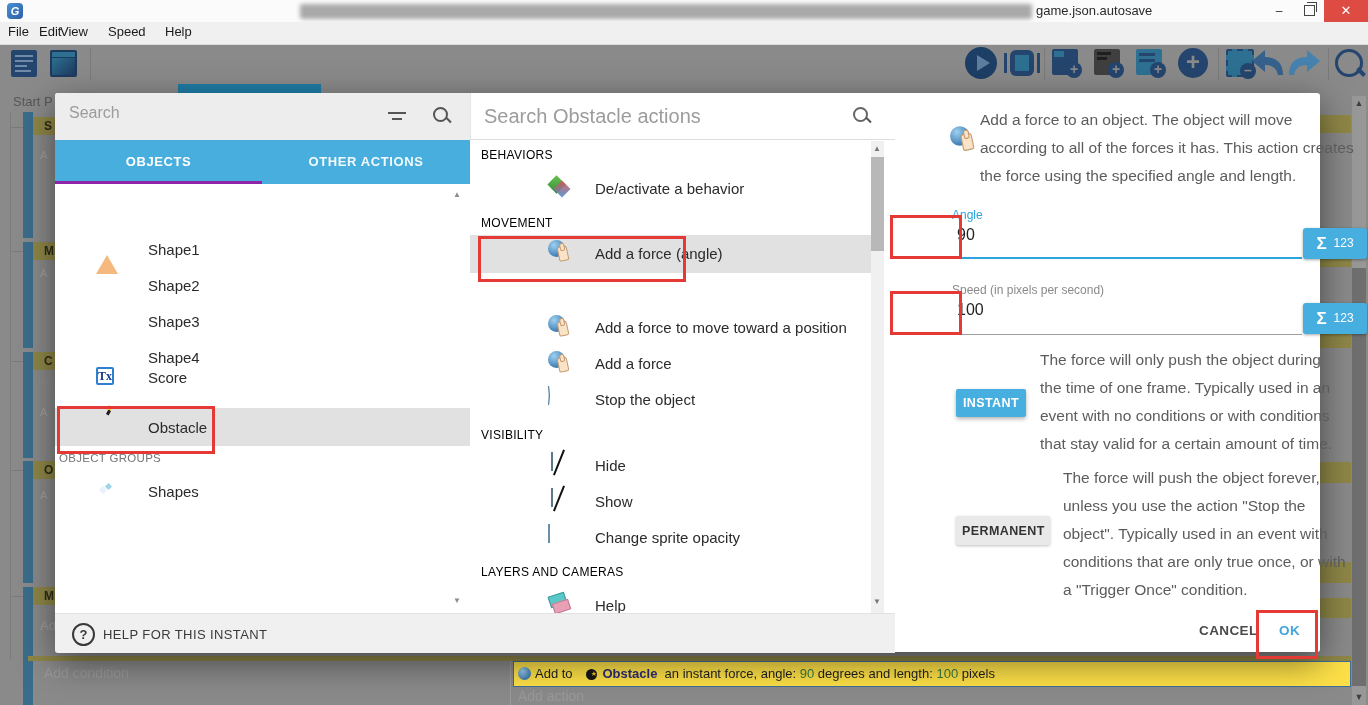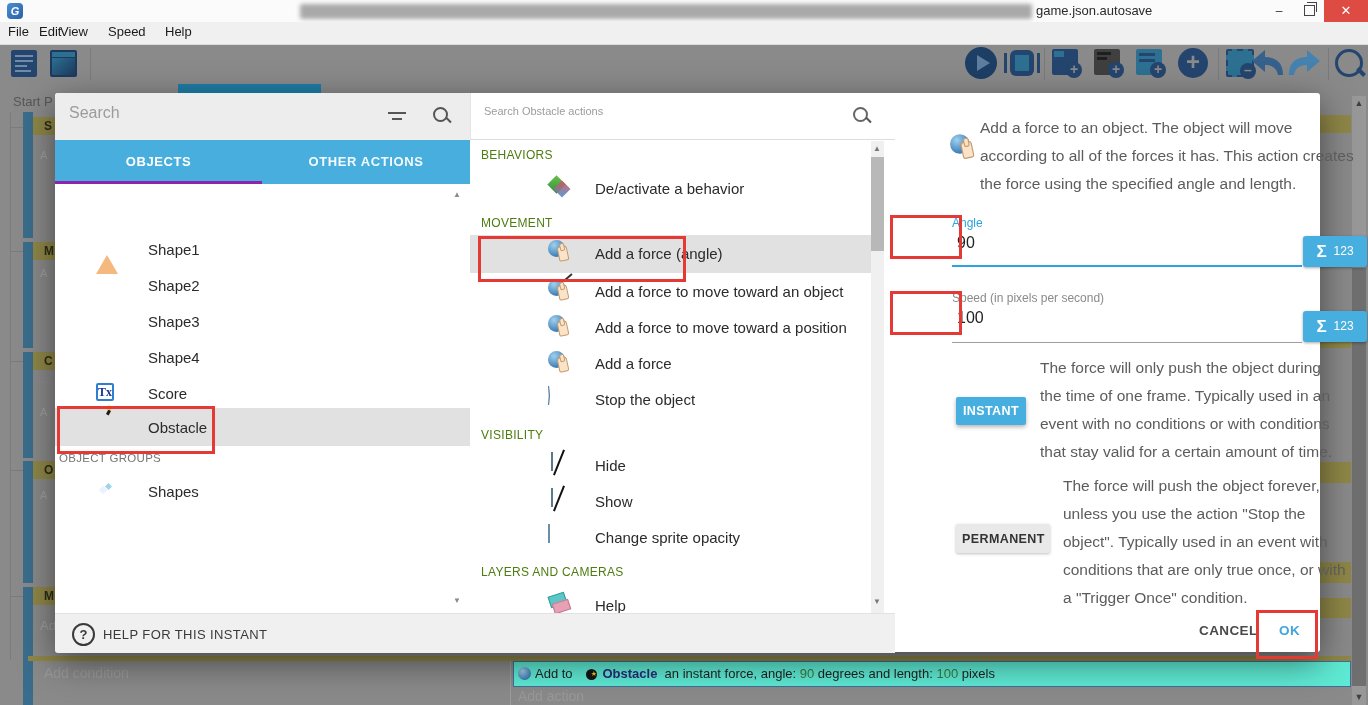--- a/index.html
+++ b/index.html
@@ -53,21 +53,21 @@
   .frag{position:absolute;font-size:11px;color:#a0a0a0;}
   .ry{position:absolute;left:1320px;width:31px;background:#8f8747;}
   
   #sb-track{position:absolute;left:1352px;top:96px;width:14px;height:609px;background:#989898;}
   #sb-thumb{position:absolute;left:1352px;top:268px;width:14px;height:418px;background:#6f6f6f;}
   .sb-arrow{position:absolute;left:1353px;width:12px;font-size:9px;color:#3f3f3f;text-align:center;}
   
   #yellow-strip{position:absolute;left:28px;top:656px;width:1323px;height:5px;background:#8f8747;}
   #add-condition{position:absolute;left:44px;top:665px;font-size:14px;color:#9a9a9a;}
   #col-divider{position:absolute;left:510px;top:661px;width:1px;height:44px;background:#9c9c9c;}
-  #action-row{position:absolute;left:513px;top:661px;width:838px;height:26px;background:#5eead4;
+  #action-row{position:absolute;left:513px;top:661px;width:838px;height:26px;background:#fde047;
     border:1px solid #3e6f9e;box-sizing:border-box;font-size:13px;color:#1f1f1f;line-height:24px;white-space:nowrap;overflow:hidden;}
   #action-row .obj{font-weight:bold;color:#2b2b77;}
   #action-row .num{color:#3c7a3c;}
   #add-action{position:absolute;left:518px;top:688px;font-size:14px;color:#999;}
   
   #dialog{position:absolute;left:55px;top:93px;width:1265px;height:559px;background:#fff;border-radius:3px;
     box-shadow:0 10px 35px rgba(0,0,0,.5);}
   
   #lp-search{position:absolute;left:0;top:0;width:415px;height:47px;background:#ededed;border-radius:3px 0 0 0;}
   #lp-search input{position:absolute;left:12px;top:10px;width:300px;border:none;background:transparent;outline:none;
@@ -106,25 +106,25 @@
   .i-bomb::after{content:"★";position:absolute;left:7px;top:-11px;font-size:9px;color:#f5c518;}
   .i-group{width:20px;height:20px;background:#2255cc;border-radius:3px;position:relative;margin-top:1px;}
   .i-group::before{content:"";position:absolute;left:4px;top:7px;width:6px;height:6px;background:#eaf2ff;transform:rotate(45deg);}
   .i-group::after{content:"";position:absolute;left:10px;top:4px;width:5px;height:5px;background:#9fd4e8;transform:rotate(45deg);}
   
   .mini-arrow{position:absolute;font-size:8px;color:#8b8b8b;}
   #mp-scroll-track{position:absolute;left:816px;top:48px;width:13px;height:472px;background:#f0f0f0;}
   #mp-scroll-thumb{position:absolute;left:816px;top:64px;width:13px;height:94px;background:#b8b8b8;}
   
   #mp-search{position:absolute;left:415px;top:0;width:425px;height:47px;background:#fff;border-bottom:1px solid #ddd;border-left:1px solid #e5e5e5;box-sizing:border-box;}
-  #mp-search input{position:absolute;left:11px;top:11px;width:330px;border:none;outline:none;font-size:11px;color:#a16207;font-family:inherit;}
+  #mp-search input{position:absolute;left:11px;top:11px;width:330px;border:none;outline:none;font-size:20px;color:#a16207;font-family:inherit;}
   #mp-search input::placeholder{color:#9c9c9c;}
   #mp-search .search-glyph{position:absolute;left:382px;top:14px;border-color:#666;}
   #mp-list{position:absolute;left:415px;top:47px;width:425px;height:473px;background:#fff;overflow:hidden;}
-  .sec-header{position:absolute;left:11px;font-size:12px;color:#4d7c0f;letter-spacing:.3px;}
+  .sec-header{position:absolute;left:11px;font-size:12px;color:#000000;letter-spacing:.3px;}
   .act-row{position:absolute;left:0;width:401px;height:36px;cursor:pointer;}
   .act-row .lbl{position:absolute;left:125px;top:9px;font-size:15px;color:#2b2b2b;}
   .act-row .ic{position:absolute;left:78px;top:5px;}
   
   .i-force{width:26px;height:24px;position:relative;}
   .i-force .ball{position:absolute;left:0;top:0;width:17px;height:17px;border-radius:50%;
     background:radial-gradient(circle at 35% 30%,#9fd0ef,#3f7fb5 70%,#2a5d8c);}
   .i-force .hand{position:absolute;left:10px;top:6px;width:8px;height:13px;background:#fbe3c8;border:1px solid #c49b72;border-radius:3px 3px 2px 2px;transform:rotate(-12deg);}
   .i-force .hand::before{content:"";position:absolute;left:2px;top:-4px;width:3px;height:6px;background:#fbe3c8;border:1px solid #c49b72;border-radius:2px;}
   .i-force.arrow::after{content:"";position:absolute;left:16px;top:-3px;width:9px;height:2px;background:#333;transform:rotate(-40deg);}
@@ -133,21 +133,21 @@
   .i-hide{width:14px;height:20px;background:#dce9f2;border:1px solid #5a7a8a;transform:skewX(-8deg);position:relative;margin-left:3px;margin-top:2px;}
   .i-hide::after{content:"";position:absolute;left:6px;top:-4px;width:2px;height:27px;background:#111;transform:rotate(22deg);}
   .i-opac{width:20px;height:20px;background:linear-gradient(135deg,#ffffff 20%,#9fc8e8);border:1px solid #6a8fa8;margin-top:2px;}
   .i-behav{width:22px;height:22px;position:relative;margin-top:2px;}
   .i-behav::before{content:"";position:absolute;left:2px;top:2px;width:13px;height:13px;background:linear-gradient(135deg,#6abf4b,#2f8f3f);transform:rotate(45deg);}
   .i-behav::after{content:"";position:absolute;left:8px;top:7px;width:12px;height:12px;background:linear-gradient(135deg,#d9534f,#4a90d2);transform:rotate(45deg);opacity:.9;}
   .i-layer{width:22px;height:20px;position:relative;margin-top:3px;}
   .i-layer::before{content:"";position:absolute;left:1px;top:1px;width:15px;height:10px;background:#5ac8c8;border:1px solid #3a9a9a;transform:rotate(-18deg);}
   .i-layer::after{content:"";position:absolute;left:5px;top:8px;width:15px;height:9px;background:#e8a0b4;border:1px solid #c07a92;transform:rotate(-18deg);}
   
-  #rp{position:absolute;left:840px;top:16px;width:425px;height:569px;text-decoration:underline;}
+  #rp{position:absolute;left:840px;top:8px;width:425px;height:569px;text-decoration:underline;}
   .desc-line{position:absolute;left:85px;font-size:15.5px;color:#5c5c5c;white-space:nowrap;}
   #rp .i-force.big{position:absolute;left:57px;top:27px;transform:scale(1.15);}
   .field-label{position:absolute;left:57px;font-size:12px;}
   .field-value{position:absolute;left:60px;font-size:16px;color:#222;background:transparent;border:none;outline:none;width:120px;font-family:inherit;}
   .underline{position:absolute;left:57px;width:350px;}
   .sigma-btn{position:absolute;left:408px;width:64px;height:31px;background:#47aee0;border-radius:3px;
     box-shadow:0 1px 3px rgba(0,0,0,.35);cursor:pointer;color:#fff;text-align:center;}
   .sigma-btn .s{font-size:17px;font-weight:bold;vertical-align:middle;line-height:31px;margin-right:7px;}
   .sigma-btn .n{font-size:12px;vertical-align:middle;line-height:31px;}
   #instant-btn{position:absolute;left:61px;top:288px;width:70px;height:28px;background:#47aee0;border:none;border-radius:2px;
@@ -305,21 +305,21 @@
         <span class="lbl">Shape2</span>
       </div>
     <div class="obj-row" style="top:120px">
         <span class="ic"><span class="i-circ"></span></span>
         <span class="lbl">Shape3</span>
       </div>
     <div class="obj-row" style="top:156px">
         <span class="ic"><span class="i-pent"></span></span>
         <span class="lbl">Shape4</span>
       </div>
-    <div class="obj-row" style="top:192px">
+    <div class="obj-row" style="top:176px">
         <span class="ic"><span class="i-score">Tx</span></span>
         <span class="lbl">Score</span>
       </div>
     <div class="obj-row row-sel" style="top:224px;height:38px">
         <span class="ic"><span class="i-bomb"></span></span>
         <span class="lbl" style="top:11px">Obstacle</span>
       </div>
     <div class="group-header" style="top:268px">OBJECT GROUPS</div>
     <div class="obj-row" style="top:290px">
         <span class="ic"><span class="i-group"></span></span>
@@ -337,24 +337,20 @@
   <div id="mp-list">
     <div class="sec-header" style="top:8px">BEHAVIORS</div>
     <div class="act-row" style="top:31px">
         <span class="ic"><span class="i-behav"></span></span>
         <span class="lbl">De/activate a behavior</span>
       </div>
     <div class="sec-header" style="top:76px">MOVEMENT</div>
     <div class="act-row row-sel" style="top:95px;height:38px">
         <span class="ic"><span class="i-force"><span class="ball"></span><span class="hand"></span></span></span>
         <span class="lbl" style="top:10px">Add a force (angle)</span>
-      </div>
-    <div class="act-row" style="top:134px">
-        <span class="ic"><span class="i-force arrow"><span class="ball"></span><span class="hand"></span></span></span>
-        <span class="lbl">Add a force to move toward an object</span>
       </div>
     <div class="act-row" style="top:170px">
         <span class="ic"><span class="i-force"><span class="ball"></span><span class="hand"></span></span></span>
         <span class="lbl">Add a force to move toward a position</span>
       </div>
     <div class="act-row" style="top:206px">
         <span class="ic"><span class="i-force"><span class="ball"></span><span class="hand"></span></span></span>
         <span class="lbl">Add a force</span>
       </div>
     <div class="act-row" style="top:242px">

